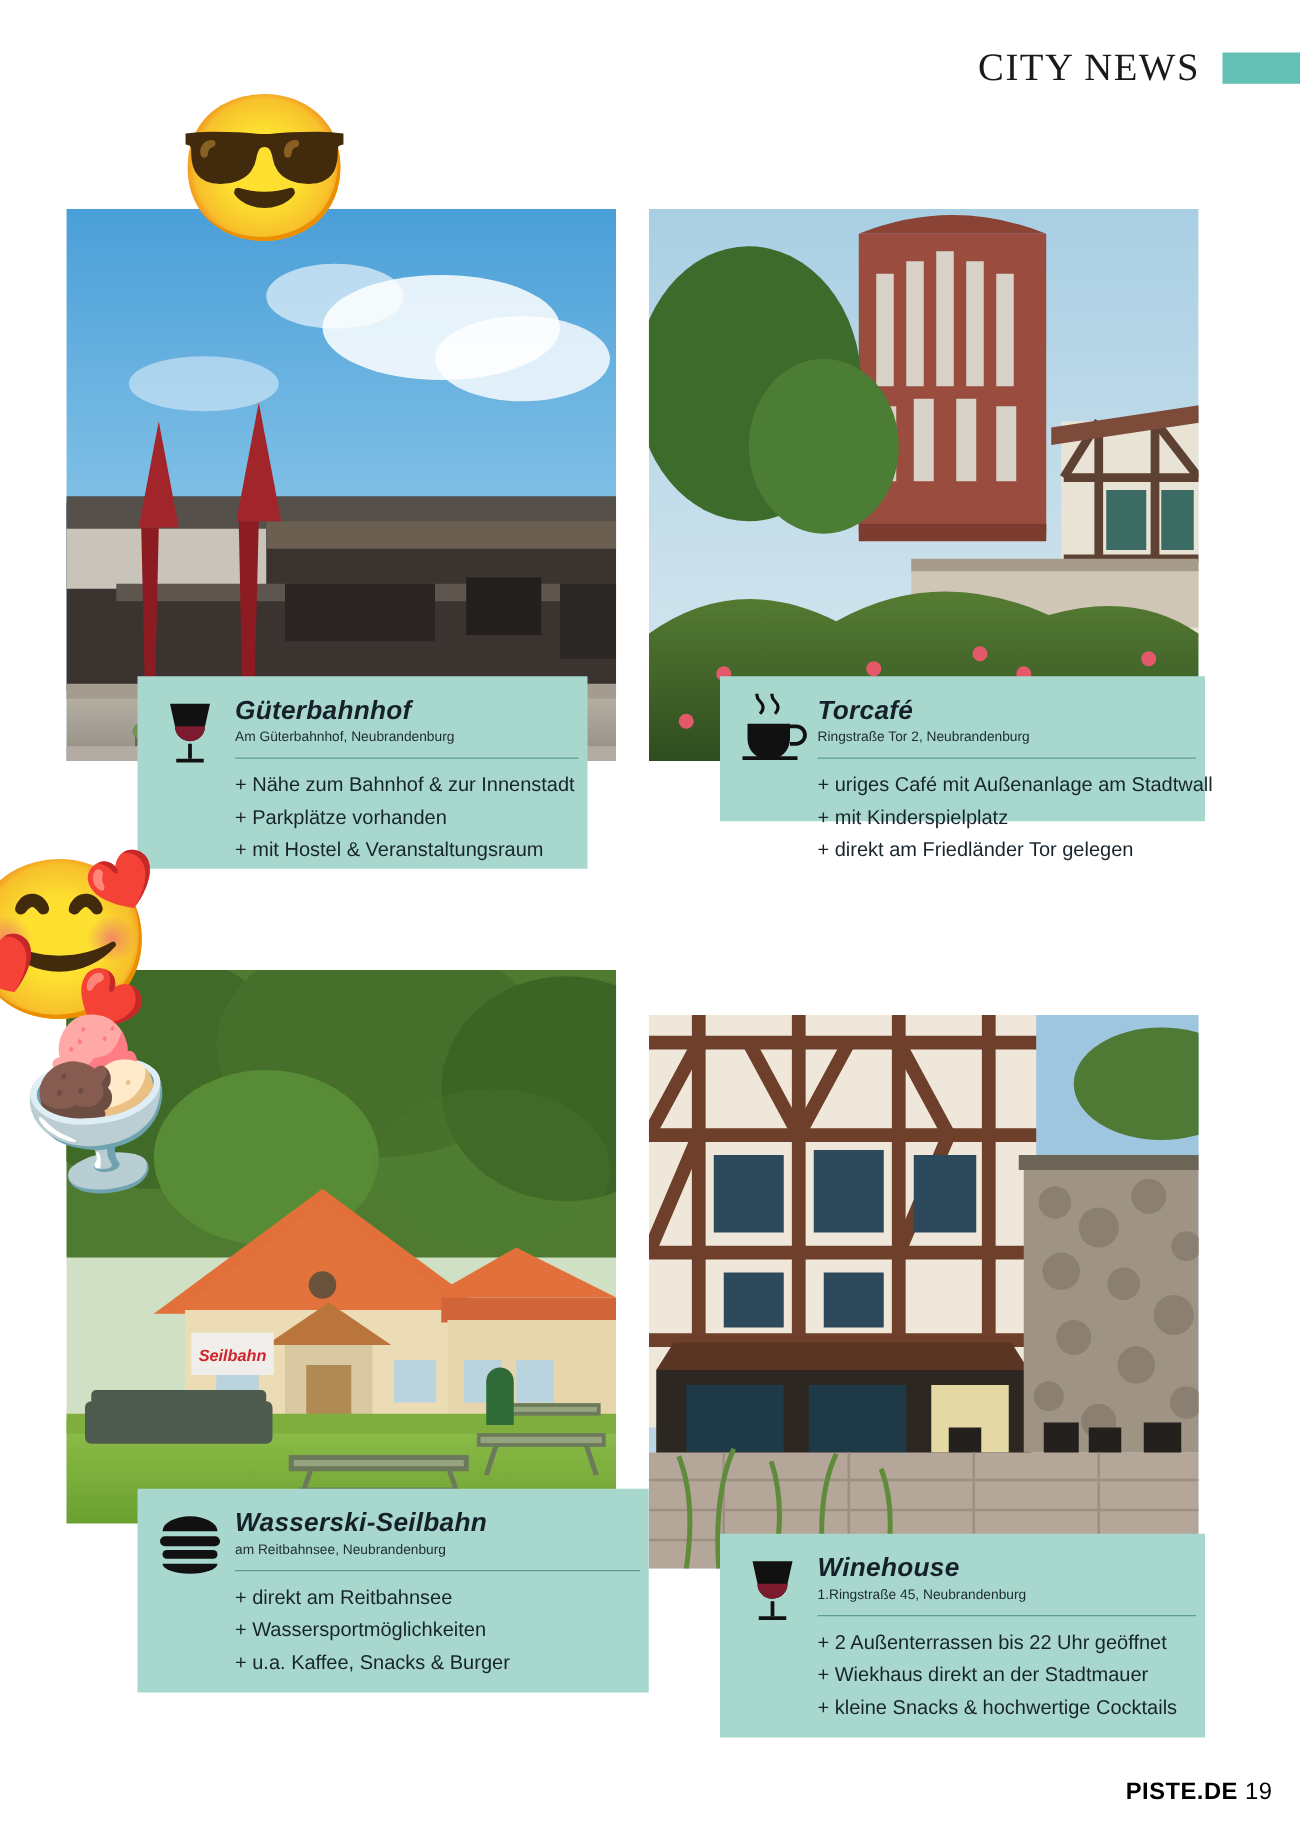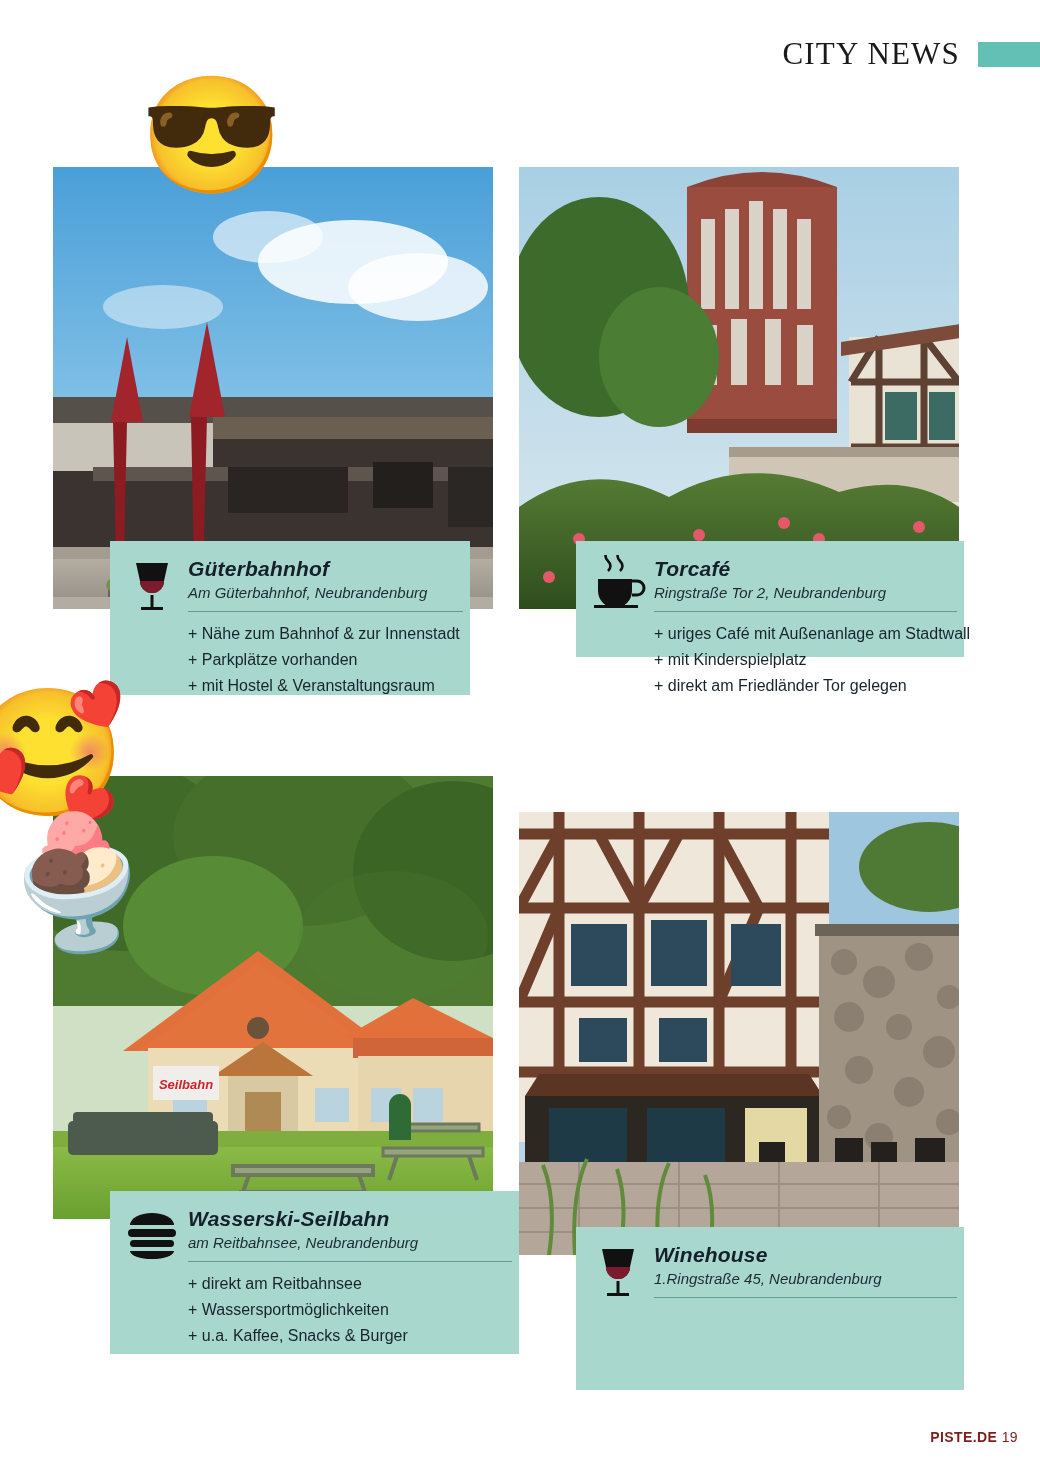--- a/index.html
+++ b/index.html
@@ -64,22 +64,21 @@
     font-family: "Liberation Sans", sans-serif;
     font-style: italic;
     font-weight: bold;
     font-size: 21px;
     color: #15202b;
     letter-spacing: .2px;
     line-height: 1.1;
   }
   .cap-addr {
     font-family: "Liberation Sans", sans-serif;
-    font-style: italic;
-    font-size: 15px;
+    font-size: 11px;
     color: #1d2a33;
     margin-top: 4px;
   }
   .cap-rule {
     border-top: 1px solid #5f9e92;
     margin: 10px 0 9px 0;
   }
   .cap-list {
     margin: 0;
     padding: 0;
@@ -100,22 +99,22 @@
   }
 
   
   .sticker { position: absolute; }
 
   
   .footer {
     position: absolute;
     right: 22px;
     bottom: 26px;
-    font-size: 14px;
-    color: #7f1d1d;
+    font-size: 19px;
+    color: #000000;
     letter-spacing: .4px;
   }
   .footer b { font-weight: bold; }
   .footer .pg { font-weight: normal; }
 </style>
 </head>
 <body>
 
 <div class="header">
   <div class="header-title">CITY NEWS</div>
@@ -450,20 +449,25 @@
     <div class="card-caption" style="left:57px; top:415px; width:388px; height:163px;">
       <svg class="cap-icon" viewBox="0 0 56 58">
         <path d="M12 8 h32 l-4 18 a12 12 0 0 1 -24 0 z" fill="#111"></path>
         <rect x="26.5" y="40" width="3" height="12" fill="#111"></rect>
         <rect x="17" y="52" width="22" height="3" fill="#111"></rect>
         <path d="M16 26 a12 12 0 0 0 24 0 z" fill="#7d1b2e"></path>
       </svg>
       <div class="cap-title">Winehouse</div>
       <div class="cap-addr">1.Ringstraße 45, Neubrandenburg</div>
       <div class="cap-rule"></div>
+      <ul class="cap-list">
+        <li>+ 2 Außenterrassen bis 22 Uhr geöffnet</li>
+        <li>+ Wiekhaus direkt an der Stadtmauer</li>
+        <li>+ kleine Snacks &amp; hochwertige Cocktails</li>
+      </ul>
     </div>
   </div>
 
 </div>
 
 <div class="sticker" style="left:140px; top:78px; font-size:115px; line-height:1;">😎</div>
 
 <div class="sticker" style="left:-30px; top:690px; font-size:125px; line-height:1;">🥰</div>
 
 <div class="sticker" style="left:-2px; top:818px; font-size:130px; line-height:1; transform:rotate(-8deg);">🍨</div>

